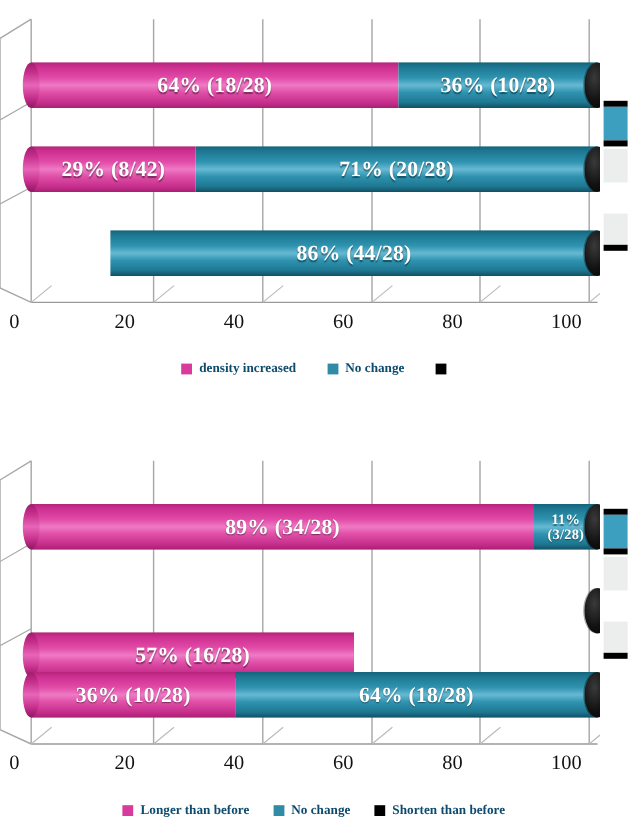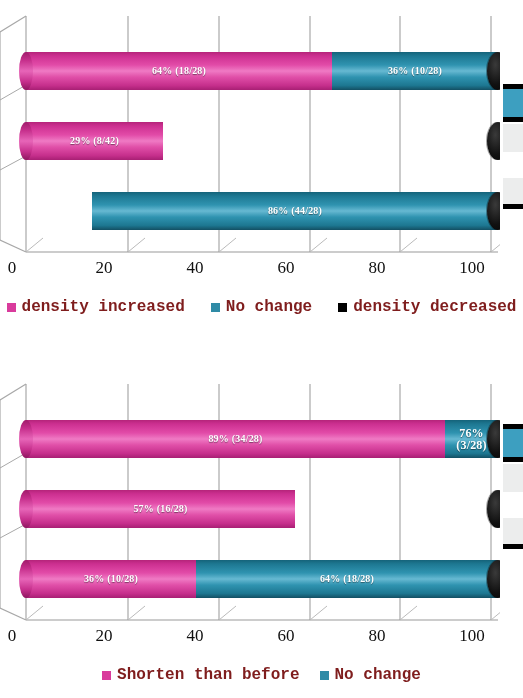--- a/index.html
+++ b/index.html
@@ -34,39 +34,39 @@
   }
   
   .cap-end{
      position:absolute;top:0;width:22px;height:38px;border-radius:50%/50%;
      background:radial-gradient(ellipse at 38% 34%, #3a3a3a 0%, #111 55%, #000 100%);
      box-shadow:-1px 0 0 rgba(0,0,0,.35);
   }
   .seg-label{
      position:absolute;top:0;height:38px;width:100%;
      display:flex;align-items:center;justify-content:center;
-     color:#fff;font-weight:bold;font-size:10px;line-height:1.02;
+     color:#fff;font-weight:bold;font-size:18px;line-height:1.02;
      text-align:center;letter-spacing:.2px;
      text-shadow:0 1px 1px rgba(0,0,0,.45);
      pointer-events:none;white-space:pre-line;
   }
   .seg-label.small{font-size:12px;}
 
   
   .ticks{position:absolute;width:500px;height:22px;}
   .tick{position:absolute;font-size:17px;color:#111;
         transform:translateX(-50%);font-family:"Liberation Serif",serif;}
 
   
   .legend{position:absolute;left:0;width:523px;height:22px;
           display:flex;align-items:center;justify-content:center;gap:26px;}
   .lg-item{display:flex;align-items:center;gap:6px;}
   .lg-box{width:9px;height:9px;display:inline-block;}
-  .lg-text{font-size:16px;font-weight:bold;color:#7f1d1d;
-           font-family:Liberation Mono, monospace;white-space:nowrap;}
+  .lg-text{font-size:11px;font-weight:bold;color:#0c4a6e;
+           font-family:Liberation Serif, serif;white-space:nowrap;}
 
   
   .side-legend{position:absolute;width:26px;background:#fff;overflow:hidden;}
   .sl-row{position:absolute;left:3px;width:26px;height:26px;background:#eceded;}
   .sl-swatch{position:absolute;left:3px;width:26px;}
   .sl-teal{background:#3d9fc0;}
   .sl-black{background:#000;}
 </style>
 </head>
 <body>
@@ -109,20 +109,23 @@
         <div class="seg-label">36% (10/28)</div>
       </div>
       <div class="cap-end" style="left:461px;"></div>
     </div>
 
     <div class="bar" style="left:26px;top:122px;width:472px;">
       <div class="seg pink" style="left:0px;width:137px;">
         <div class="cap-left" style="left:-7px;"></div>
         <div class="seg-label">29% (8/42)</div>
       </div>
+      <div class="seg teal" style="left:137px;width:335px;">
+        <div class="seg-label">71% (20/28)</div>
+      </div>
       <div class="cap-end" style="left:461px;"></div>
     </div>
 
     <div class="bar" style="left:26px;top:192px;width:472px;">
       <div class="seg teal" style="left:66px;width:406px;">
         <div class="seg-label">86% (44/28)</div>
       </div>
       <div class="cap-end" style="left:461px;"></div>
     </div>
 
@@ -139,21 +142,20 @@
       <span class="lg-item">
         <span class="lg-box" style="background:#d93b9c;"></span>
         <span class="lg-text">density increased</span>
       </span>
       <span class="lg-item">
         <span class="lg-box" style="background:#2f8ba6;"></span>
         <span class="lg-text">No change</span>
       </span>
       <span class="lg-item">
         <span class="lg-box" style="background:#000;"></span>
-        <span class="lg-text">density decreased</span>
       </span>
     </div>
 
     <div class="side-legend" style="left:500px;top:0px;height:290px;">
       <div class="sl-swatch sl-black" style="top:84px;height:5px;"></div>
       <div class="sl-swatch sl-teal" style="top:89px;height:28px;"></div>
       <div class="sl-swatch sl-black" style="top:117px;height:5px;"></div>
       <div class="sl-row" style="top:124px;height:28px;"></div>
       <div class="sl-row" style="top:178px;height:26px;"></div>
       <div class="sl-swatch sl-black" style="top:204px;height:5px;"></div>
@@ -182,28 +184,28 @@
       <line x1="491" y1="252" x2="508" y2="238" stroke="#bbb" stroke-width="1"></line>
       <line x1="26" y1="252" x2="43" y2="238" stroke="#bbb" stroke-width="1"></line>
     </svg>
 
     <div class="bar" style="left:26px;top:52px;width:472px;">
       <div class="seg pink" style="left:0px;width:419px;">
         <div class="cap-left" style="left:-7px;"></div>
         <div class="seg-label">89% (34/28)</div>
       </div>
       <div class="seg teal" style="left:419px;width:53px;">
-        <div class="seg-label small">76%
+        <div class="seg-label small">11%
 (3/28)</div>
       </div>
       <div class="cap-end" style="left:461px;"></div>
     </div>
 
     <div class="bar" style="left:26px;top:122px;width:472px;">
-      <div class="seg pink" style="left:0px;width:269px;">
+      <div class="seg pink" style="left:0px;width:269px;margin-top:37px;">
         <div class="cap-left" style="left:-7px;"></div>
         <div class="seg-label">57% (16/28)</div>
       </div>
       <div class="cap-end" style="left:461px;"></div>
     </div>
 
     <div class="bar" style="left:26px;top:192px;width:472px;">
       <div class="seg pink" style="left:0px;width:170px;">
         <div class="cap-left" style="left:-7px;"></div>
         <div class="seg-label">36% (10/28)</div>
@@ -219,25 +221,29 @@
       <span class="tick" style="left:104px;">20</span>
       <span class="tick" style="left:195px;">40</span>
       <span class="tick" style="left:286px;">60</span>
       <span class="tick" style="left:377px;">80</span>
       <span class="tick" style="left:472px;">100</span>
     </div>
 
     <div class="legend" style="top:296px;gap:20px;">
       <span class="lg-item">
         <span class="lg-box" style="background:#d93b9c;"></span>
-        <span class="lg-text">Shorten than before</span>
+        <span class="lg-text">Longer than before</span>
       </span>
       <span class="lg-item">
         <span class="lg-box" style="background:#2f8ba6;"></span>
         <span class="lg-text">No change</span>
+      </span>
+      <span class="lg-item">
+        <span class="lg-box" style="background:#000;"></span>
+        <span class="lg-text">Shorten than before</span>
       </span>
     </div>
 
     <div class="side-legend" style="left:500px;top:0px;height:290px;">
       <div class="sl-swatch sl-black" style="top:56px;height:5px;"></div>
       <div class="sl-swatch sl-teal" style="top:61px;height:28px;"></div>
       <div class="sl-swatch sl-black" style="top:89px;height:5px;"></div>
       <div class="sl-row" style="top:96px;height:28px;"></div>
       <div class="sl-row" style="top:150px;height:26px;"></div>
       <div class="sl-swatch sl-black" style="top:176px;height:5px;"></div>

